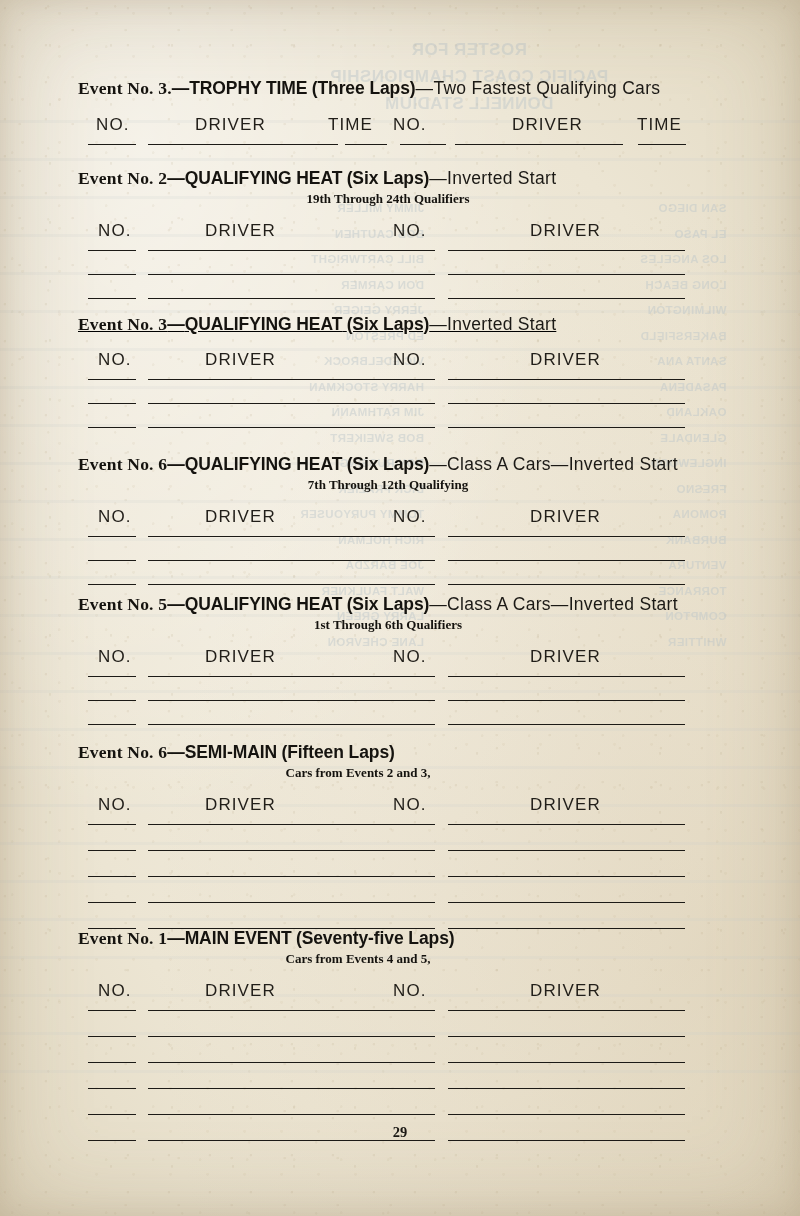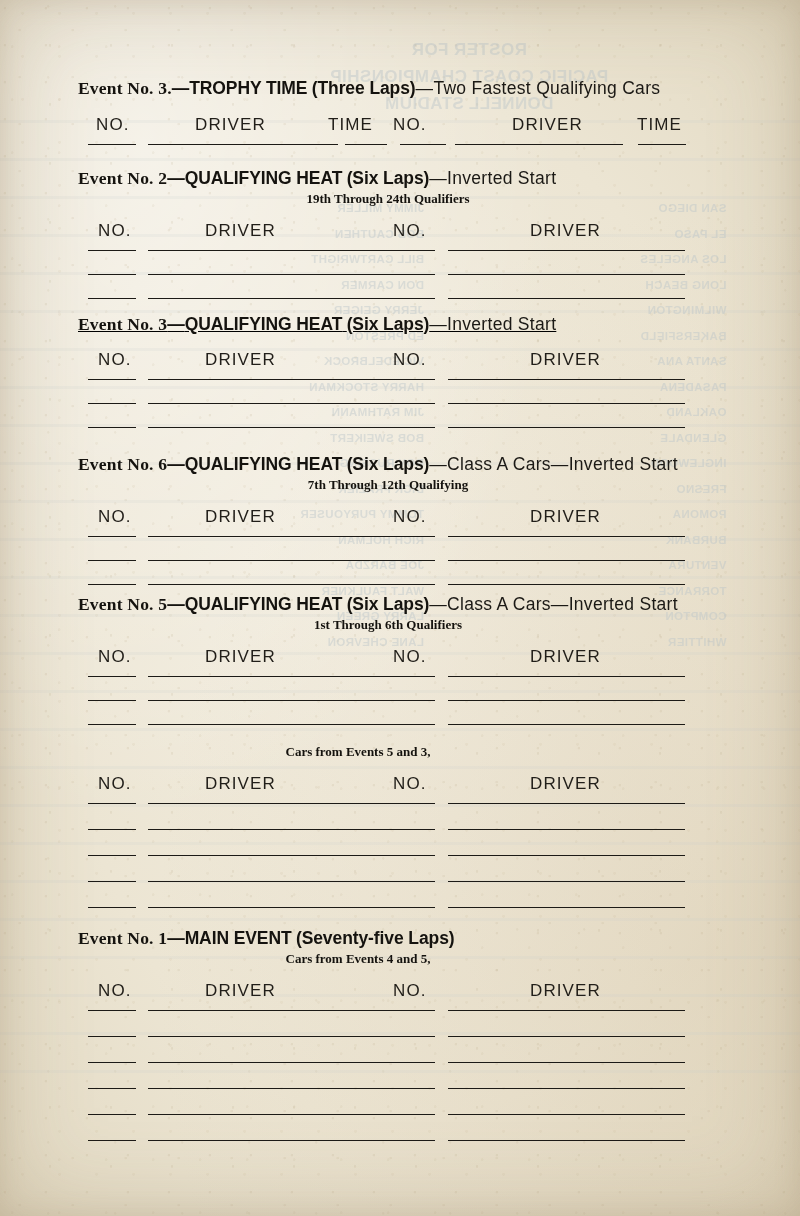--- a/index.html
+++ b/index.html
@@ -303,21 +303,22 @@
           </div>
           <div class="row">
             <div class="blank" style="left: 88px; width: 48px;"></div>
             <div class="blank" style="left: 148px; width: 237px;"></div>
             <div class="blank" style="left: 385px; width: 50px;"></div>
             <div class="blank" style="left: 448px; width: 237px;"></div>
           </div>
         </div>
       </div>
       <div class="event" style="top: 742px;">
-        <div class="ev-sub narrow">Cars from Events 5 and 3,</div>
+        <div class="ev-title"><span class="t-serif">Event No. 6</span><span class="t-heavy">—</span><span class="t-heavy">SEMI-MAIN</span> <span class="t-heavy">(Fifteen Laps)</span></div>
+        <div class="ev-sub narrow">Cars from Events 2 and 3,</div>
         <div class="ev-head">
           <span style="left: 98px;">NO.</span>
           <span style="left: 205px;">DRIVER</span>
           <span style="left: 393px;">NO.</span>
           <span style="left: 530px;">DRIVER</span>
         </div>
         <div class="rows">
           <div class="row tall">
             <div class="blank" style="left: 88px; width: 48px;"></div>
             <div class="blank" style="left: 148px; width: 237px;"></div>
@@ -393,15 +394,16 @@
           <div class="row tall">
             <div class="blank" style="left: 88px; width: 48px;"></div>
             <div class="blank" style="left: 148px; width: 237px;"></div>
             <div class="blank" style="left: 385px; width: 50px;"></div>
             <div class="blank" style="left: 448px; width: 237px;"></div>
           </div>
         </div>
       </div>
     </div>
 
+  <div id="pageno">29</div>
 
   <div id="vignette"></div>
 </div>
 
 </body></html>

